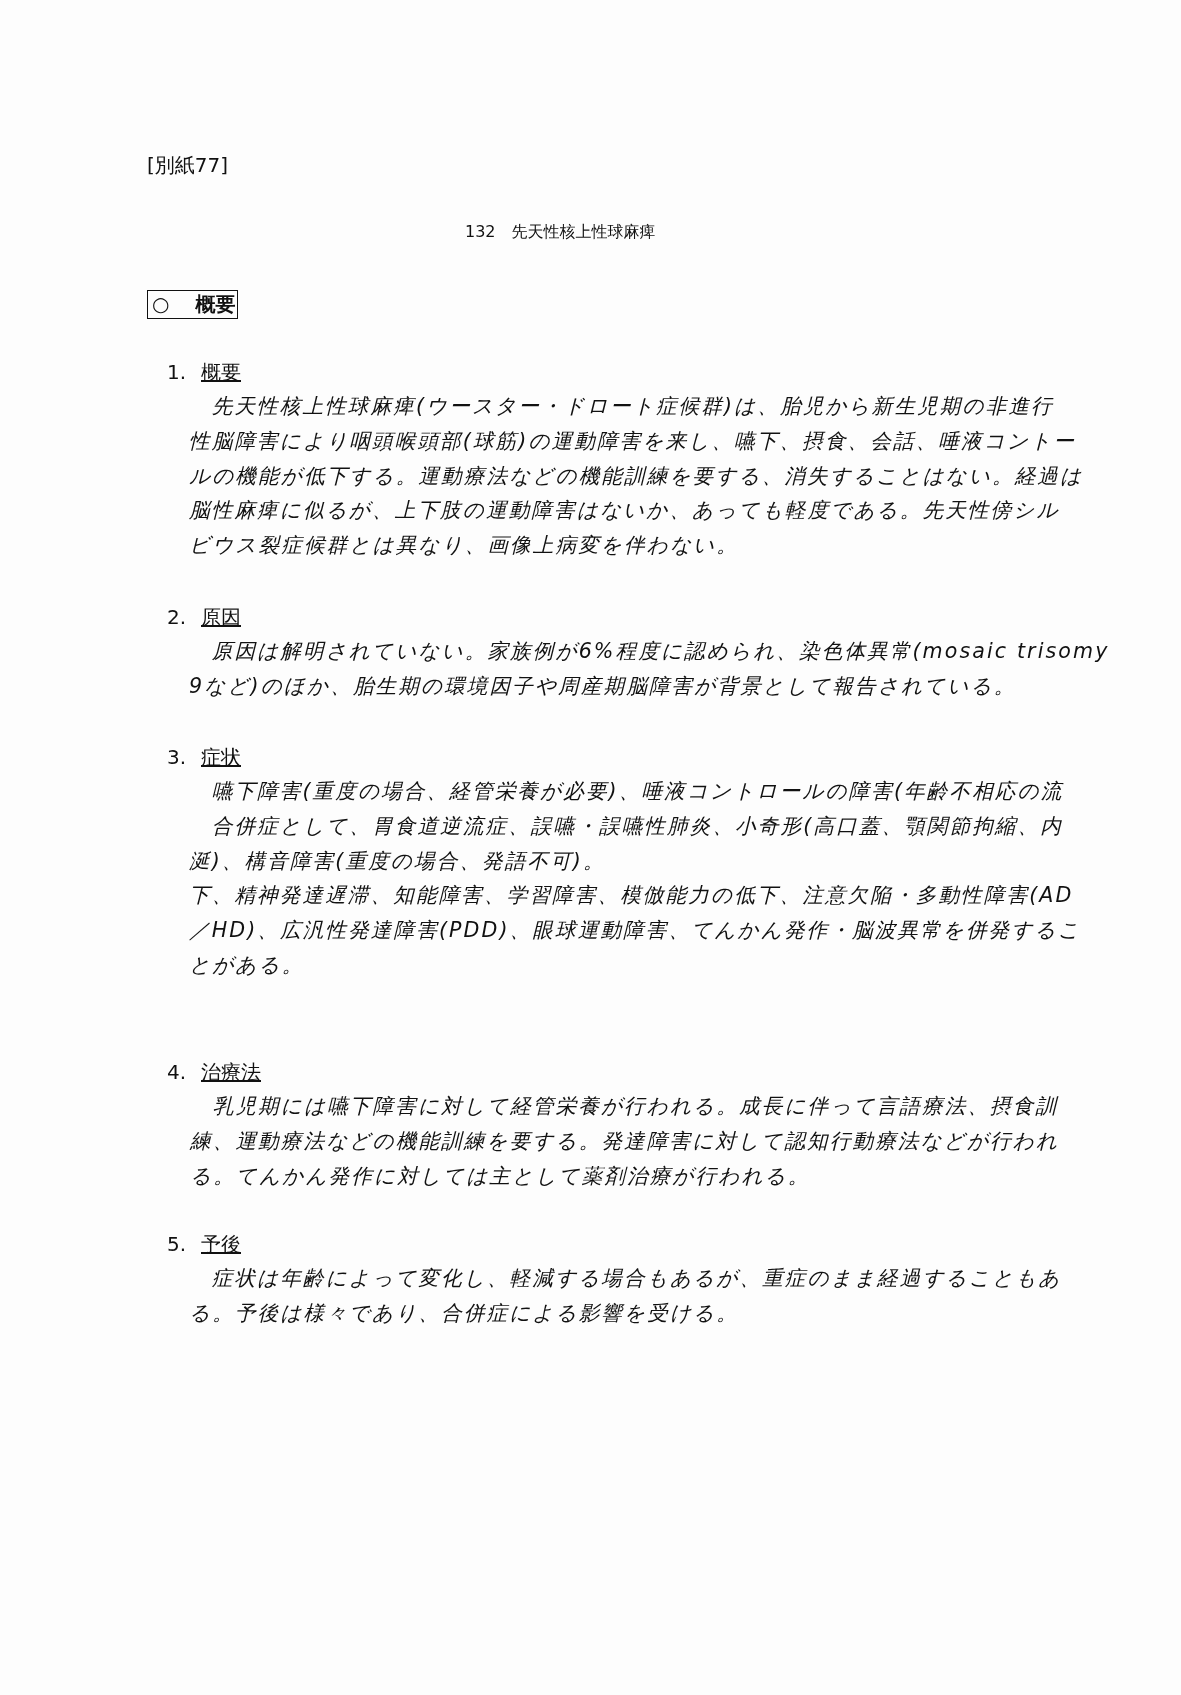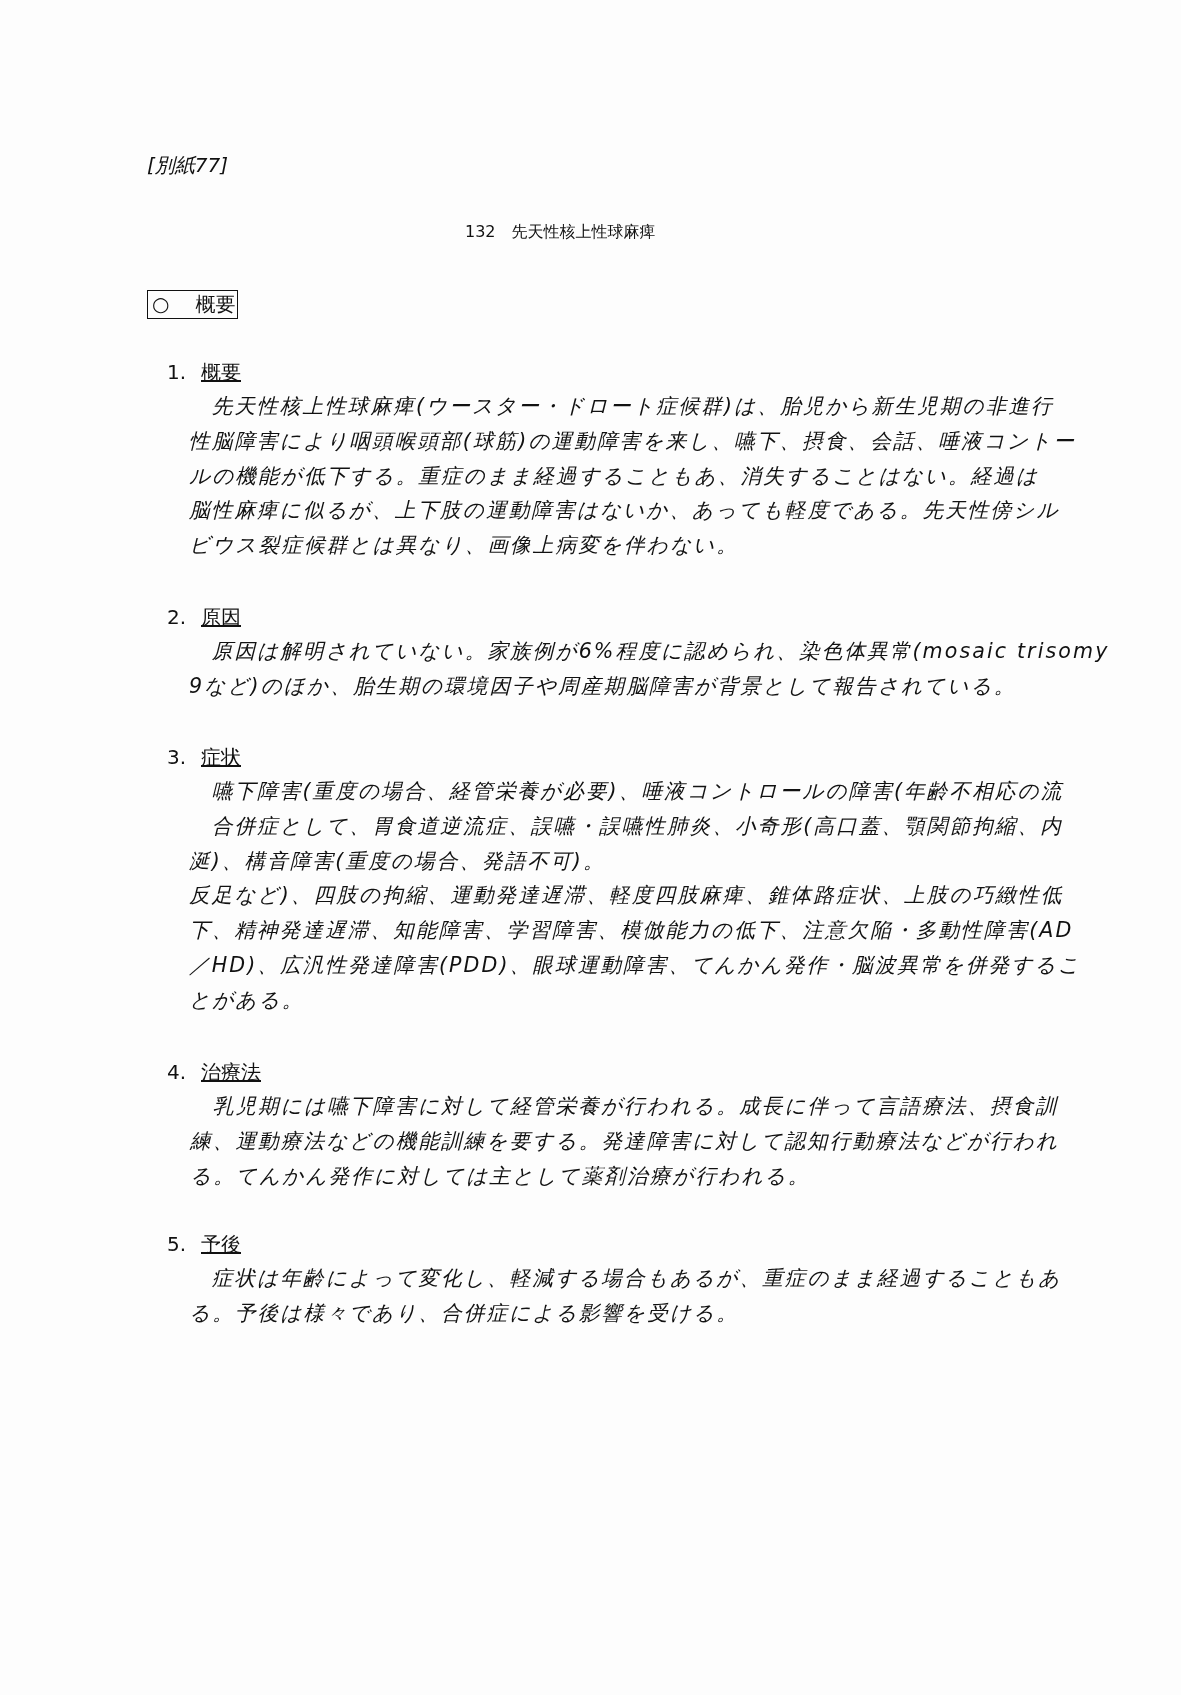--- a/index.html
+++ b/index.html
@@ -2,25 +2,25 @@
 <html><head>
 <meta charset="utf-8">
 <style>
   html, body { margin: 0; padding: 0; background: #fdfdfd; }
   body {
     width: 1181px; height: 1695px; position: relative; overflow: hidden;
     font-family: "DejaVu Sans", "Liberation Sans", sans-serif;
     color: #111;
   }
   .abs { position: absolute; white-space: nowrap; }
-  .appendix { left: 147px; top: 152px; font-size: 20px; letter-spacing: 0px; font-style: italic; }
+  .appendix { left: 147px; top: 152px; font-size: 20px; letter-spacing: 0px; }
   .doc-title { left: 465px; top: 222px; font-size: 16px; }
   .overview-box {
     left: 147px; top: 290px; height: 27px; padding: 0 2px 0 4px;
-    border: 1.5px solid #111; font-size: 20px; line-height: 27px;
+    border: 1.5px solid #111; font-size: 20px; line-height: 27px; font-weight: bold;
   }
   .overview-box .circle { margin-right: 26px; }
   .section { position: absolute; left: 167px; width: 880px; }
   .sec-heading { font-size: 20px; height: 33px; line-height: 33px; text-decoration: underline; }
   .sec-heading .num { display: inline-block; width: 34px; }
   .para { margin-left: 25px; width: 860px; font-size: 20.6px; line-height: 34.8px; letter-spacing: 2.1px; white-space: normal; }
   .line { white-space: nowrap; font-style: italic; }
 </style>
 </head>
 <body>
@@ -29,41 +29,40 @@
 <div class="abs doc-title">132　先天性核上性球麻痺</div>
 <div class="abs overview-box">
   <span class="circle">○</span><span>概要</span>
 </div>
 
 <div class="section" style="top:356px">
   <div class="sec-heading"><span class="num">1.</span><span>概要</span></div>
   <div class="para" style="margin-left:22px">
     <div class="line">　先天性核上性球麻痺(ウースター・ドロート症候群)は、胎児から新生児期の非進行</div>
     <div class="line">性脳障害により咽頭喉頭部(球筋)の運動障害を来し、嚥下、摂食、会話、唾液コントー</div>
-    <div class="line">ルの機能が低下する。重症のまま経過することもあ、消失することはない。経過は</div>
+    <div class="line">ルの機能が低下する。運動療法などの機能訓練を要する、消失することはない。経過は</div>
     <div class="line">脳性麻痺に似るが、上下肢の運動障害はないか、あっても軽度である。先天性傍シル</div>
     <div class="line">ビウス裂症候群とは異なり、画像上病変を伴わない。</div>
   </div>
 </div>
 
 <div class="section" style="top:601px">
   <div class="sec-heading"><span class="num">2.</span><span>原因</span></div>
   <div class="para" style="margin-left:22px">
     <div class="line">　原因は解明されていない。家族例が6%程度に認められ、染色体異常(mosaic trisomy</div>
     <div class="line">9など)のほか、胎生期の環境因子や周産期脳障害が背景として報告されている。</div>
   </div>
 </div>
 
 <div class="section" style="top:741px">
   <div class="sec-heading"><span class="num">3.</span><span>症状</span></div>
   <div class="para" style="margin-left:22px">
     <div class="line">　嚥下障害(重度の場合、経管栄養が必要)、唾液コントロールの障害(年齢不相応の流</div>
     <div class="line">　合併症として、胃食道逆流症、誤嚥・誤嚥性肺炎、小奇形(高口蓋、顎関節拘縮、内</div>
     <div class="line">涎)、構音障害(重度の場合、発語不可)。</div>
-    <div class="line">反足など)、四肢の拘縮、運動発達遅滞、軽度四肢麻痺、錐体路症状、上肢の巧緻性低</div>
     <div class="line">下、精神発達遅滞、知能障害、学習障害、模倣能力の低下、注意欠陥・多動性障害(AD</div>
     <div class="line">／HD)、広汎性発達障害(PDD)、眼球運動障害、てんかん発作・脳波異常を併発するこ</div>
     <div class="line">とがある。</div>
   </div>
 </div>
 
 <div class="section" style="top:1056px">
   <div class="sec-heading"><span class="num">4.</span><span>治療法</span></div>
   <div class="para" style="margin-left:23px">
     <div class="line">　乳児期には嚥下障害に対して経管栄養が行われる。成長に伴って言語療法、摂食訓</div>

